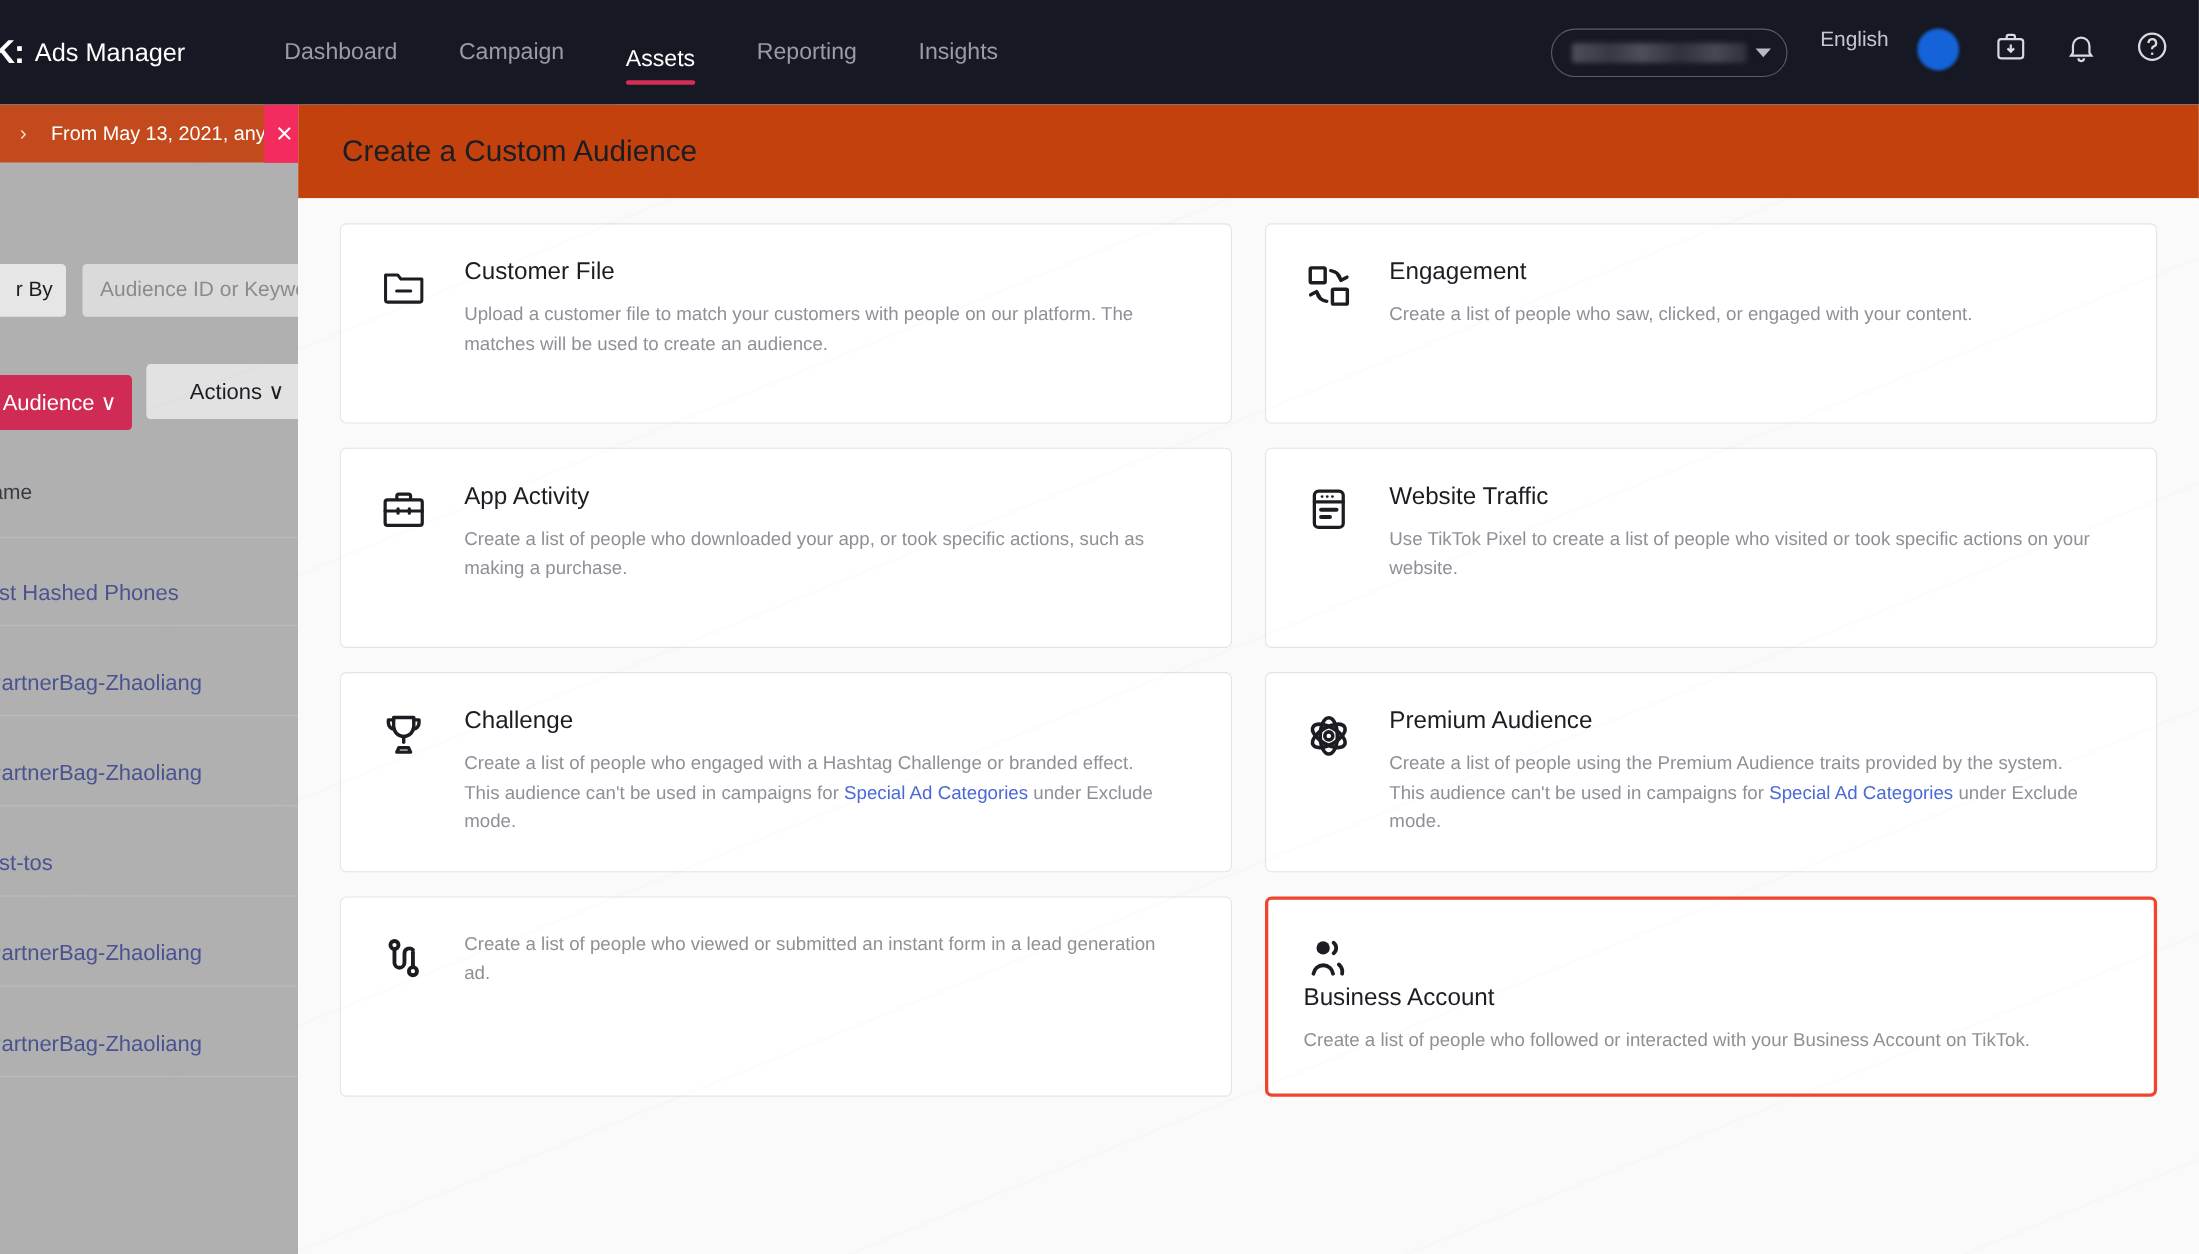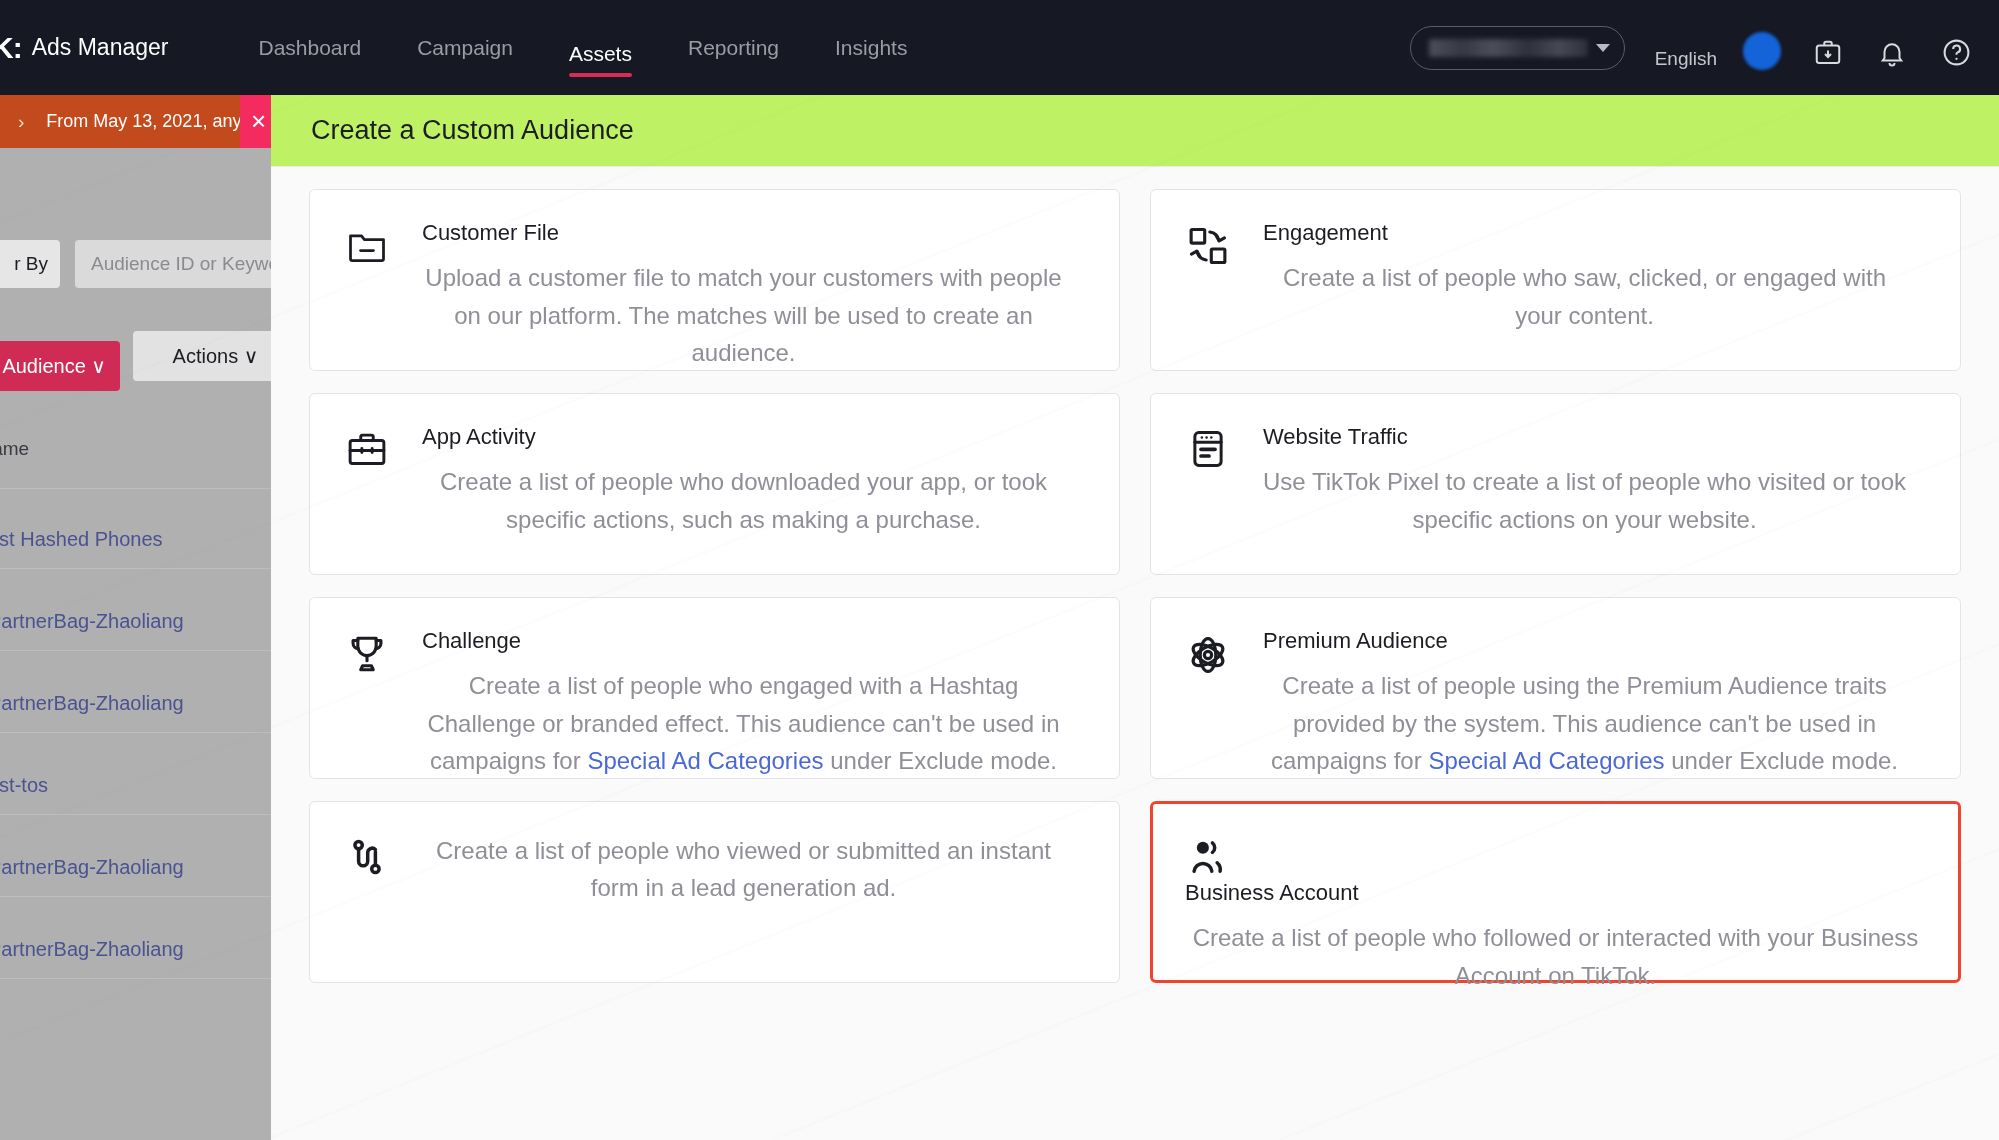--- a/index.html
+++ b/index.html
@@ -73,21 +73,21 @@
     position: absolute;
     bottom: 24px;
     left: 28px; right: 28px;
     height: 4px;
     background: #d52d56;
     border-radius: 2px;
   }
   .nav-right {
     margin-left: auto;
     display: flex;
-    align-items: flex-end;
+    align-items: flex-start;
     padding-right: 22px;
     gap: 0px;
   }
   .acct-select {
     width: 215px;
     height: 44px;
     border: 1px solid #5b5c66;
     border-radius: 22px;
     display: flex;
     align-items: center;
@@ -276,26 +276,26 @@
     top: 95px; left: 271px;
     width: 1728px;
     height: 1045px;
     background: #ffffff;
     z-index: 20;
     overflow: hidden;
     display: flex;
     flex-direction: column;
   }
   .modal-header {
-    height: 72px;
+    height: 86px;
     flex: none;
     display: flex;
     align-items: center;
     padding-left: 40px;
-    background: #bef264;
+    background: #c2410c;
     border-bottom: 1px solid #ebebeb;
   }
   .modal-title {
     font-size: 27px;
     color: #1c1c23;
     font-weight: 400;
   }
   .modal-body {
     flex: 1;
     background: #fafafa;
@@ -332,24 +332,23 @@
   }
   .card-icon svg { display: block; }
   .card-text { flex: 1; padding-top: 0px; }
   .card-title {
     font-size: 22px;
     color: #1c1c23;
     margin-bottom: 13px;
     line-height: 1.2;
   }
   .card-desc {
-    font-size: 24px;
+    font-size: 17px;
     color: #8f8f97;
     line-height: 1.55;
-    text-align: center;
   }
   .card-desc a {
     color: #4a68d6;
     text-decoration: none;
   }
 
   
   .watermark {
     position: absolute;
     inset: 0;

